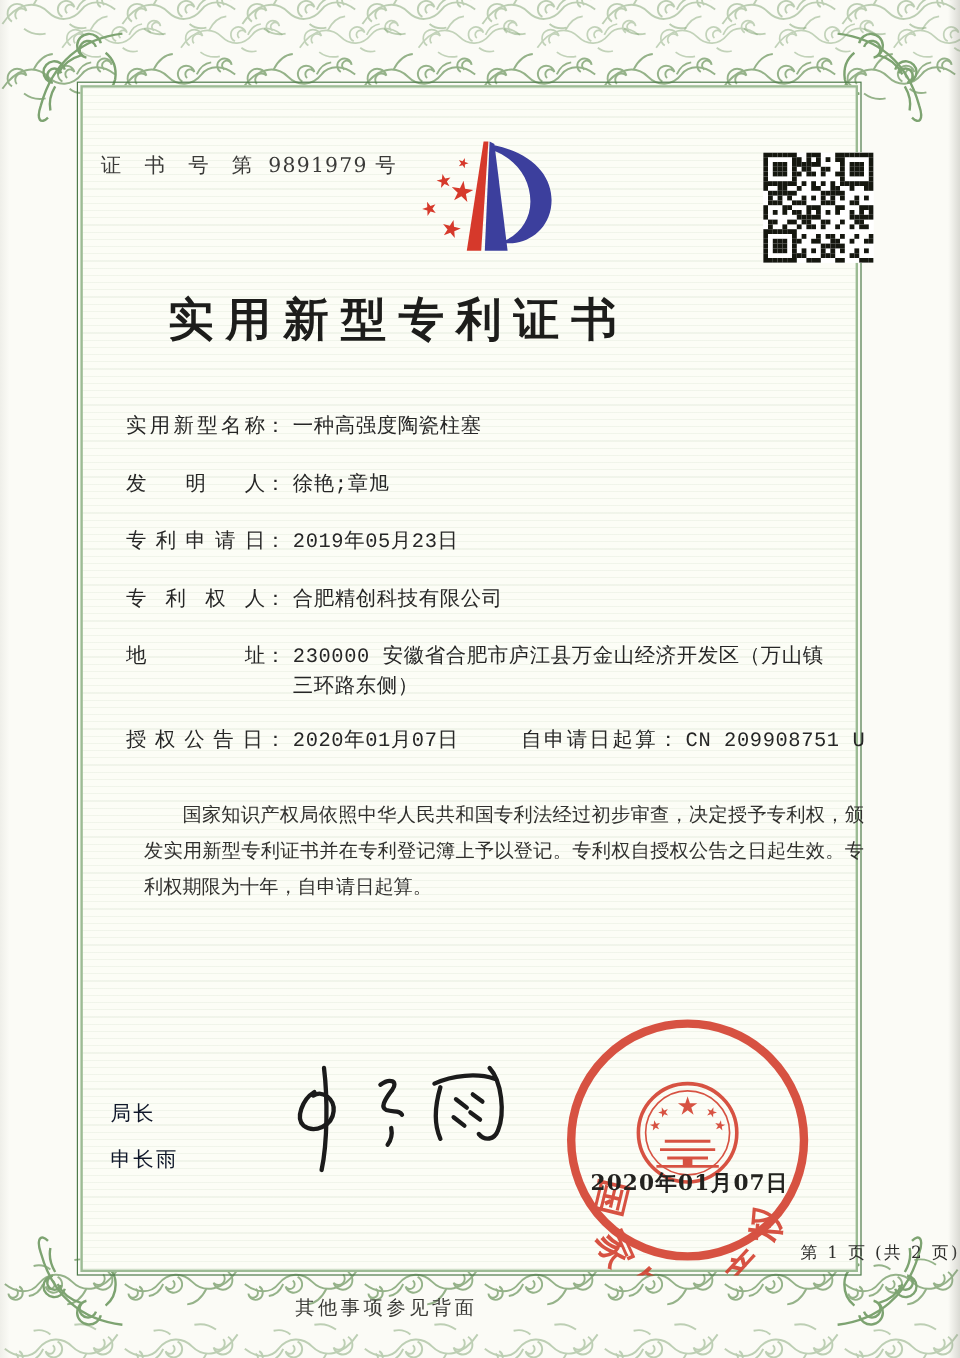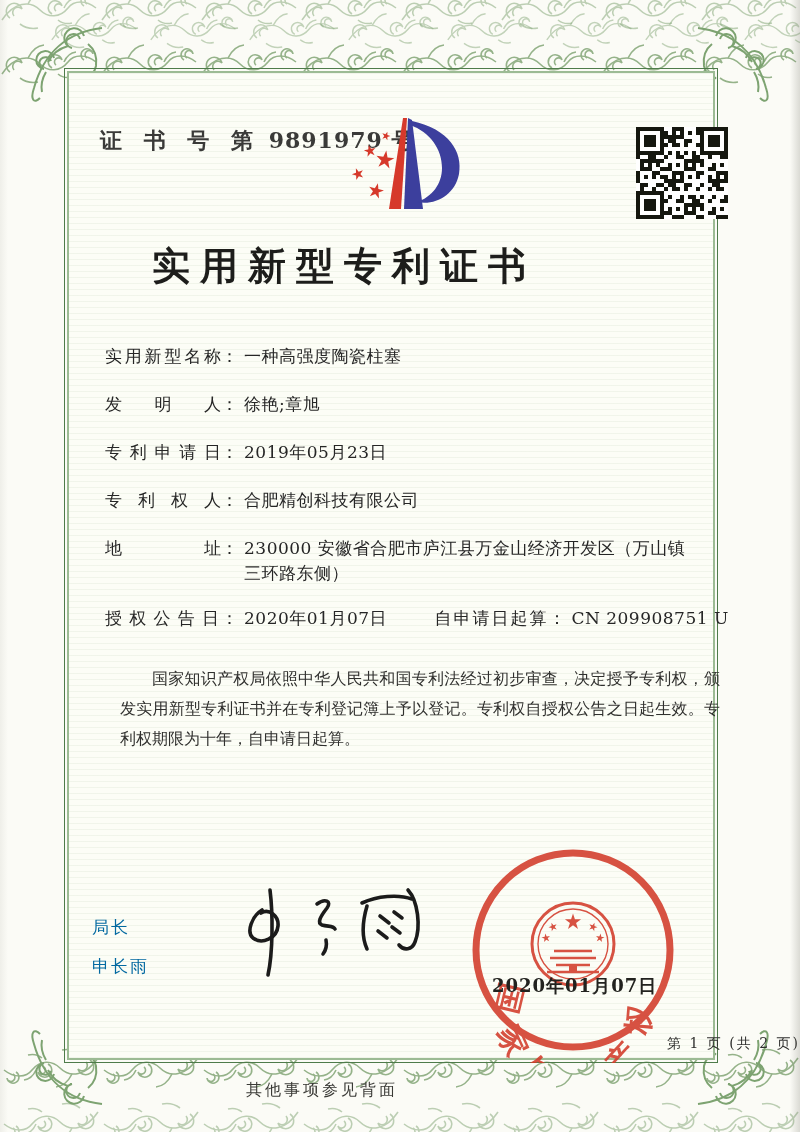--- a/index.html
+++ b/index.html
@@ -30,47 +30,47 @@
   
   .frame{position:absolute;left:64px;top:68px;width:652px;height:993px;
     border:1px solid #4e7b4a;}
   .frame-inner{position:absolute;left:2px;top:2px;right:2px;bottom:2px;
     border:2px solid #9cbb94;
     background:
       repeating-linear-gradient(to bottom,
         rgba(140,170,130,0.10) 0 1px, rgba(255,255,255,0) 1px 6px),
       #fcfdf6;}
 
-  .cert-no{position:absolute;left:100px;top:126px;font-size:22px;color:#3a3a38;
-    letter-spacing:1px;white-space:nowrap;font-weight:bold;}
+  .cert-no{position:absolute;left:84px;top:126px;font-size:17px;color:#3a3a38;
+    letter-spacing:1px;white-space:nowrap;}
   .cert-no .sp{letter-spacing:7px;}
 
   .logo{position:absolute;left:333px;top:112px;}
   .qr{position:absolute;left:636px;top:127px;width:92px;height:92px;background:#fff;}
 
-  .title{position:absolute;left:12px;top:241px;width:664px;text-align:center;
+  .title{position:absolute;left:0;top:241px;width:664px;text-align:center;
     font-size:38px;font-weight:bold;letter-spacing:10px;color:#1d1d1b;}
 
-  .fields{position:absolute;left:105px;top:344px;width:608px;font-size:17px;}
+  .fields{position:absolute;left:105px;top:344px;width:608px;font-size:17px;font-family:Liberation Mono, monospace;}
   .frow{line-height:25px;margin-bottom:23px;white-space:nowrap;}
   .frow.addr{white-space:normal;margin-bottom:20px;}
   .flabel{display:inline-block;width:116px;text-align:justify;text-align-last:justify;
     vertical-align:top;}
   .fcolon{display:inline-block;vertical-align:top;}
   .fvalue{display:inline-block;vertical-align:top;margin-left:6px;letter-spacing:0.5px;}
   .frow.addr .fvalue{width:455px;}
   .grant-row{white-space:nowrap;line-height:25px;}
   .grant-row .pair2{margin-left:42px;}
   .grant-row .flabel2{letter-spacing:2px;}
 
   .paras{position:absolute;left:120px;top:664px;width:600px;font-size:16px;
     line-height:30px;color:#30302e;text-align:justify;}
   .paras p{margin:0;text-indent:2em;}
 
-  .officer{position:absolute;left:92px;top:916px;font-size:17px;color:#0369a1;
+  .officer{position:absolute;left:92px;top:916px;font-size:17px;color:#0f172a;
     font-family:"DejaVu Sans","Liberation Sans",sans-serif;letter-spacing:2px;}
   .officer div{margin-bottom:16px;}
 
   .signature{position:absolute;left:222px;top:876px;}
 
   .seal{position:absolute;left:462px;top:839px;}
   .seal-date{position:absolute;left:492px;top:974px;width:180px;font-size:18px;
     font-weight:bold;color:#22221f;letter-spacing:1px;white-space:nowrap;}
 
   .page-note{position:absolute;left:0;top:1035px;width:800px;text-align:right;

